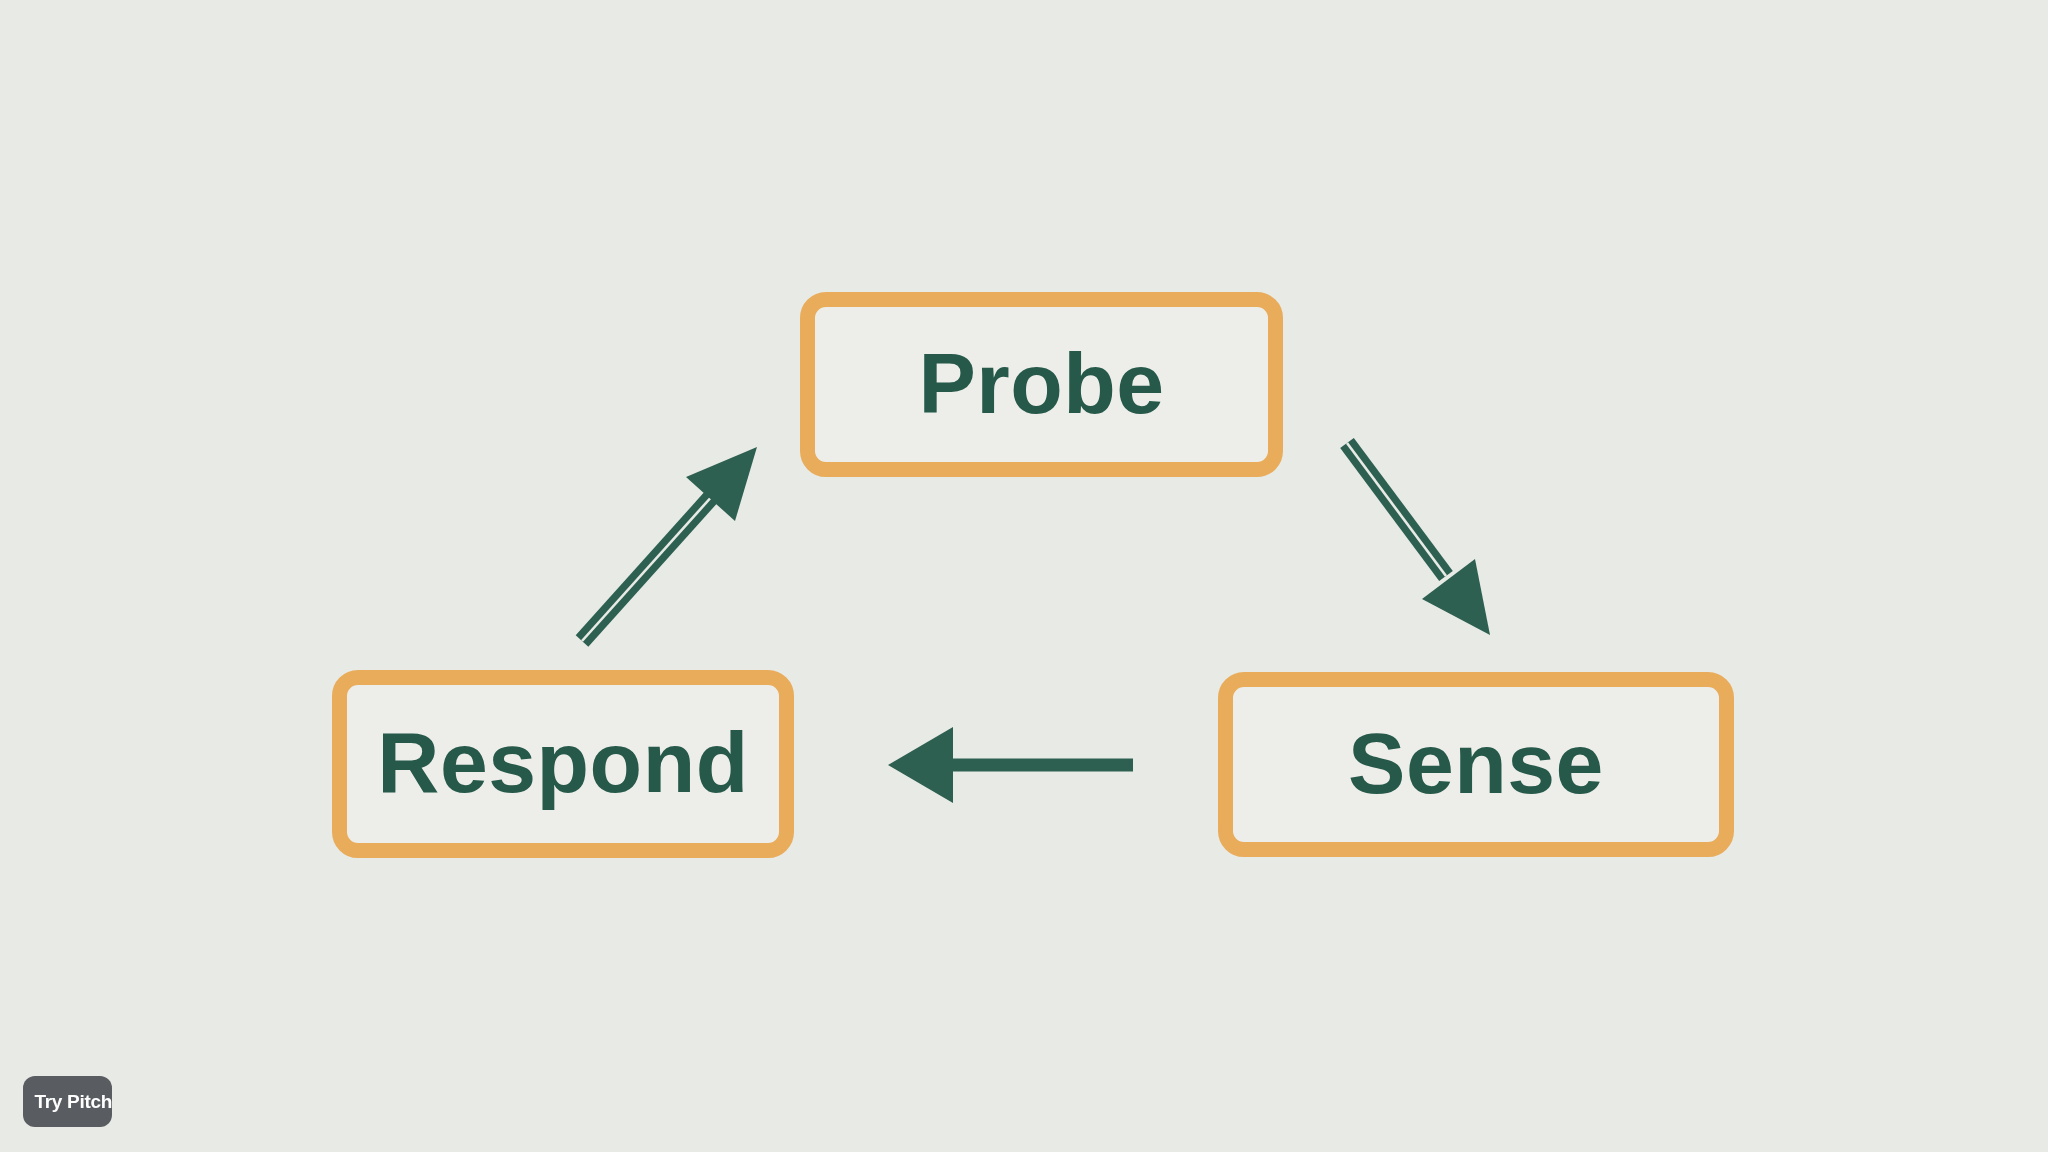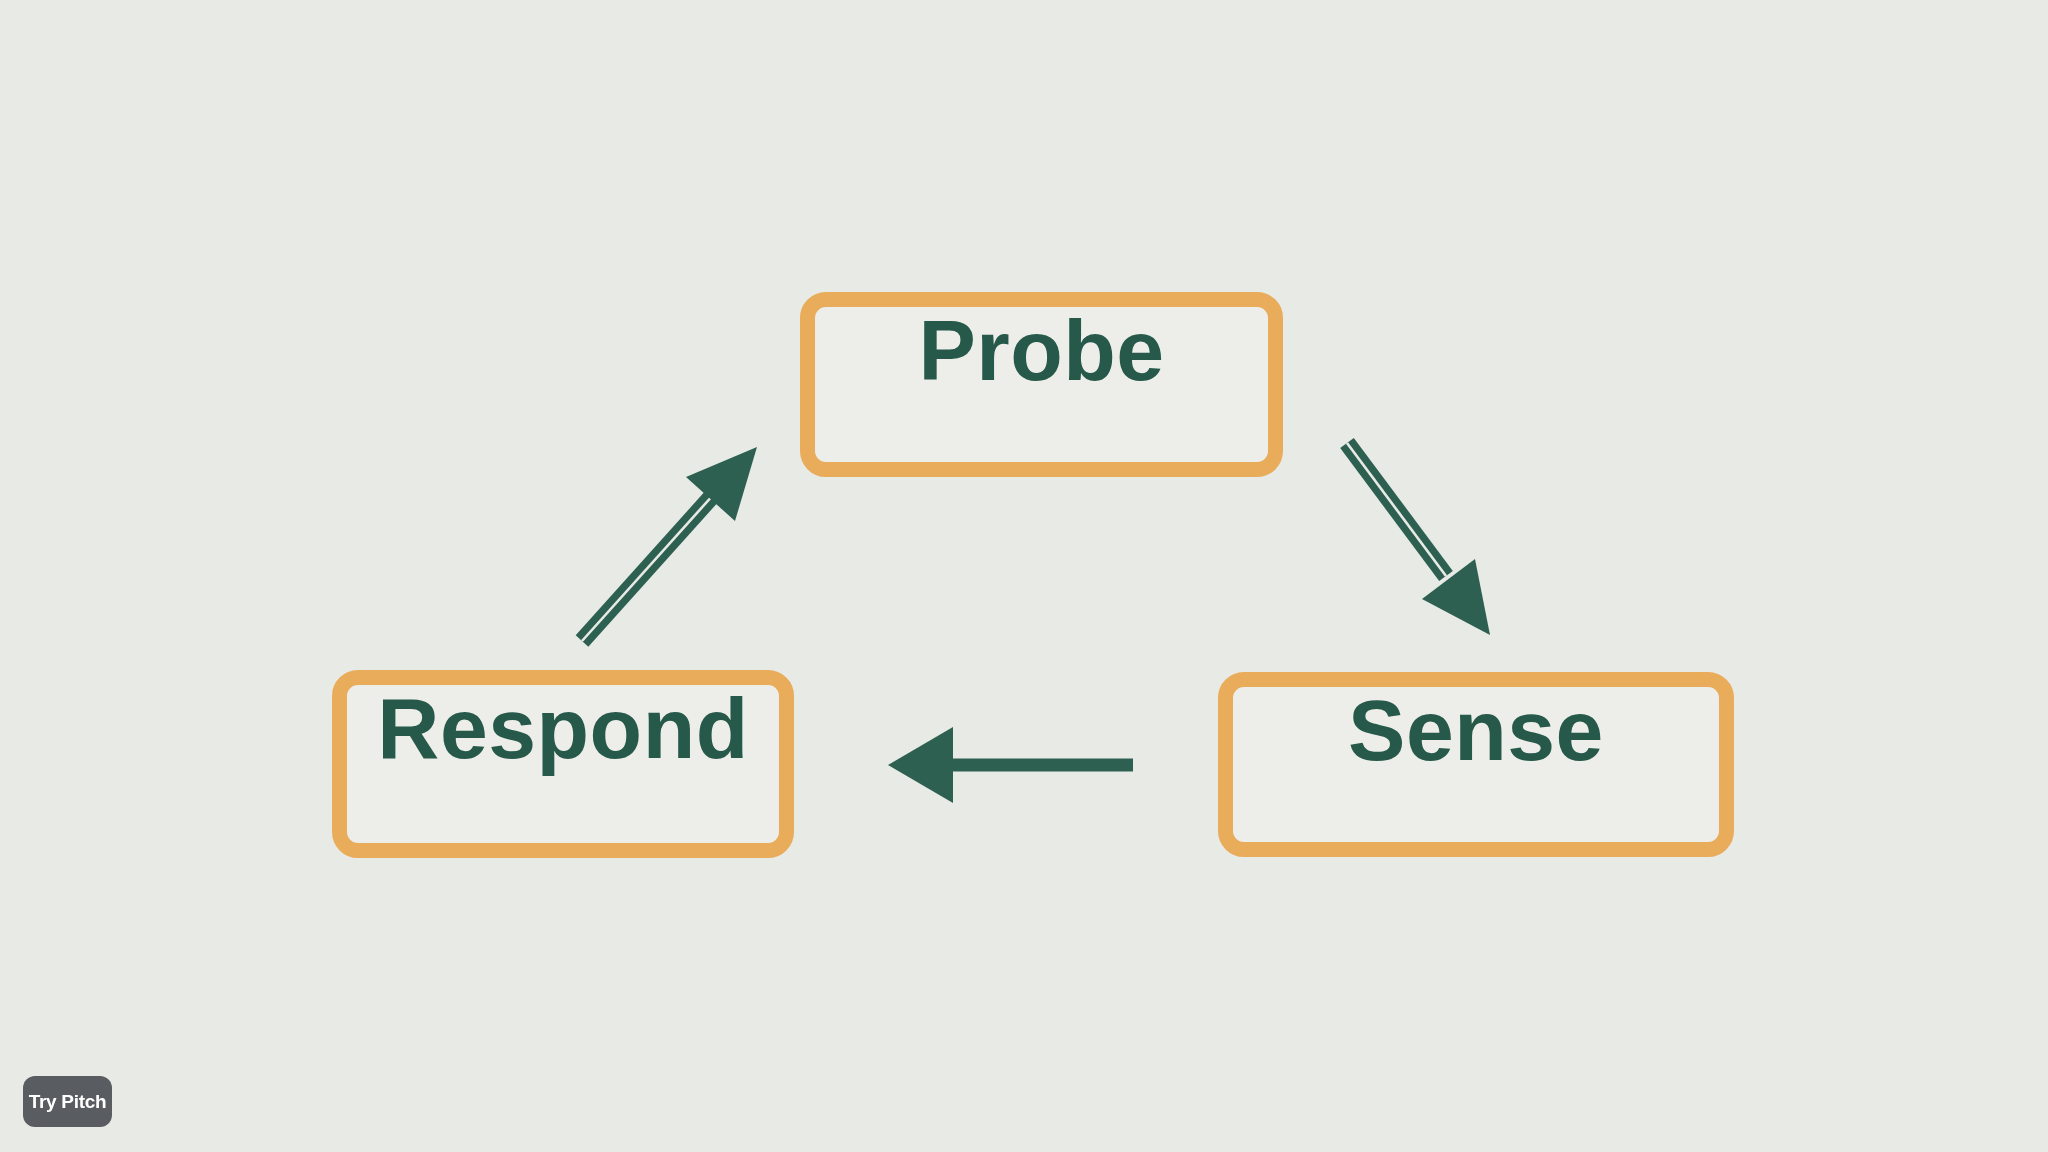--- a/index.html
+++ b/index.html
@@ -15,20 +15,21 @@
     overflow: hidden;
     font-family: "Liberation Sans", sans-serif;
   }
   .node {
     position: absolute;
     box-sizing: border-box;
     border: 15px solid #E9AC5B;
     border-radius: 26px;
     background: #EDEEEA;
     display: flex;
+    align-items: center;
     justify-content: center;
   }
   .node-label {
     color: #26594A;
     font-size: 86px;
     font-weight: 700;
     letter-spacing: 0.5px;
     line-height: 1;
     padding-bottom: 4px;
   }
@@ -49,21 +50,21 @@
   #try-pitch-badge {
     position: absolute;
     left: 23px;
     top: 1076px;
     width: 89px;
     height: 51px;
     background: #595C60;
     border-radius: 12px;
     display: flex;
     align-items: center;
-    justify-content: center;
+    justify-content: flex-end;
     cursor: pointer;
   }
   #try-pitch-badge span {
     color: #FFFFFF;
     font-size: 19px;
     font-weight: 700;
     letter-spacing: -0.3px;
     white-space: nowrap;
   }
 </style>

